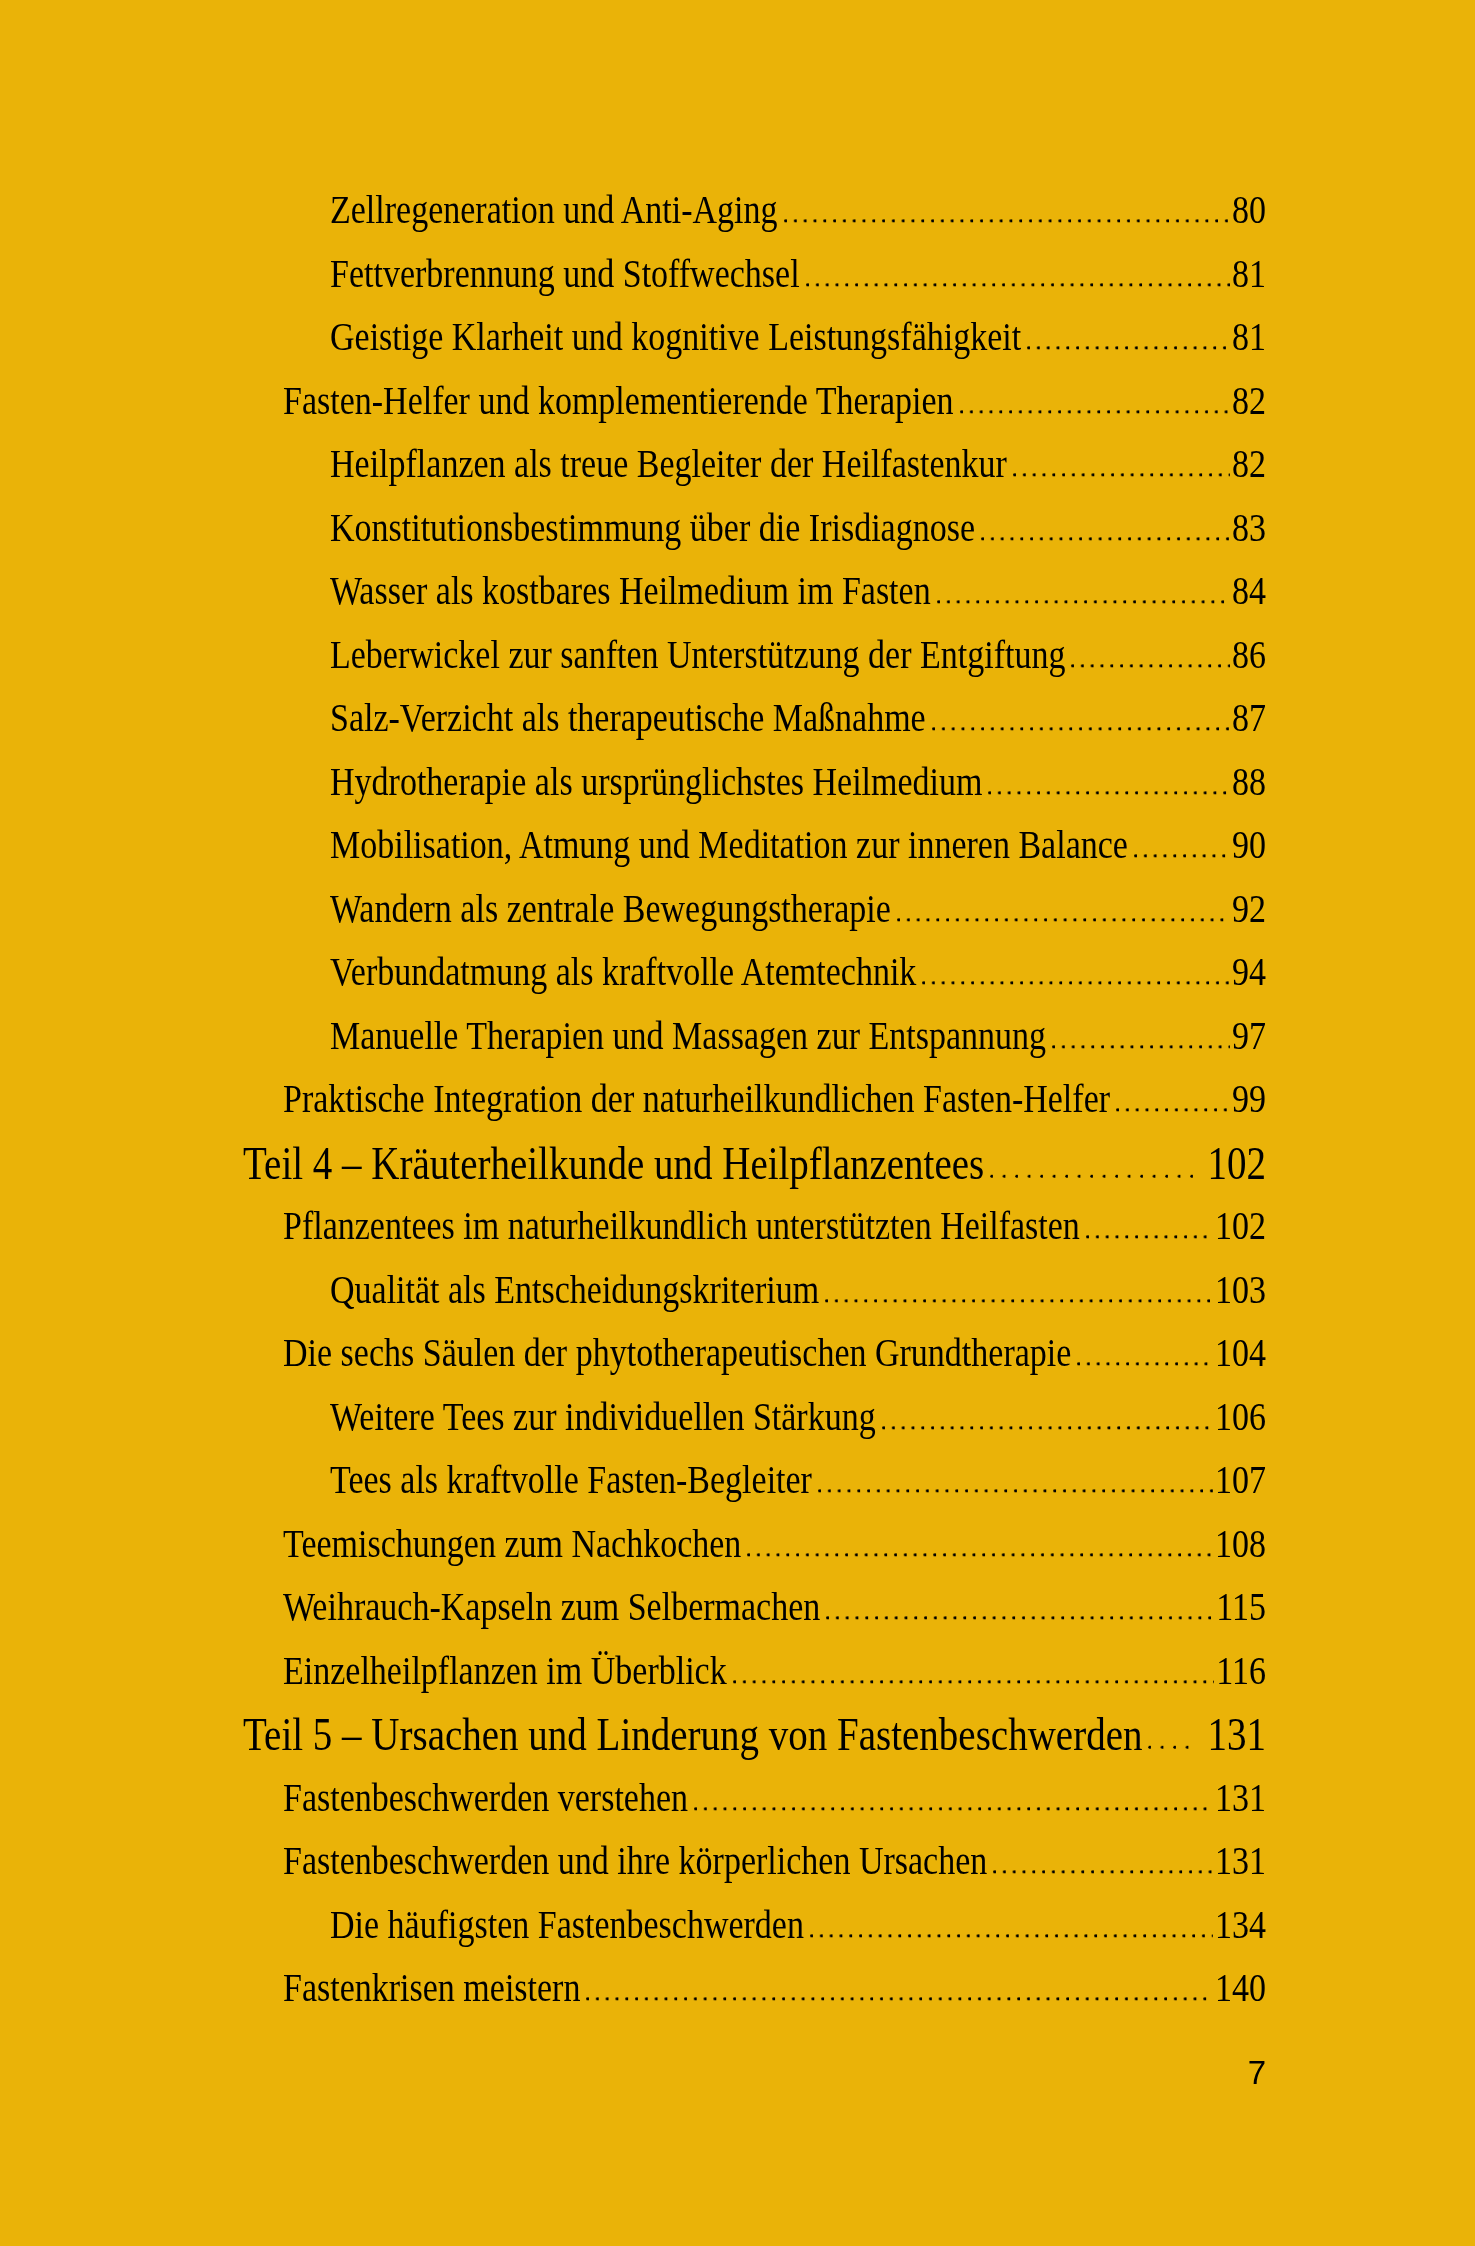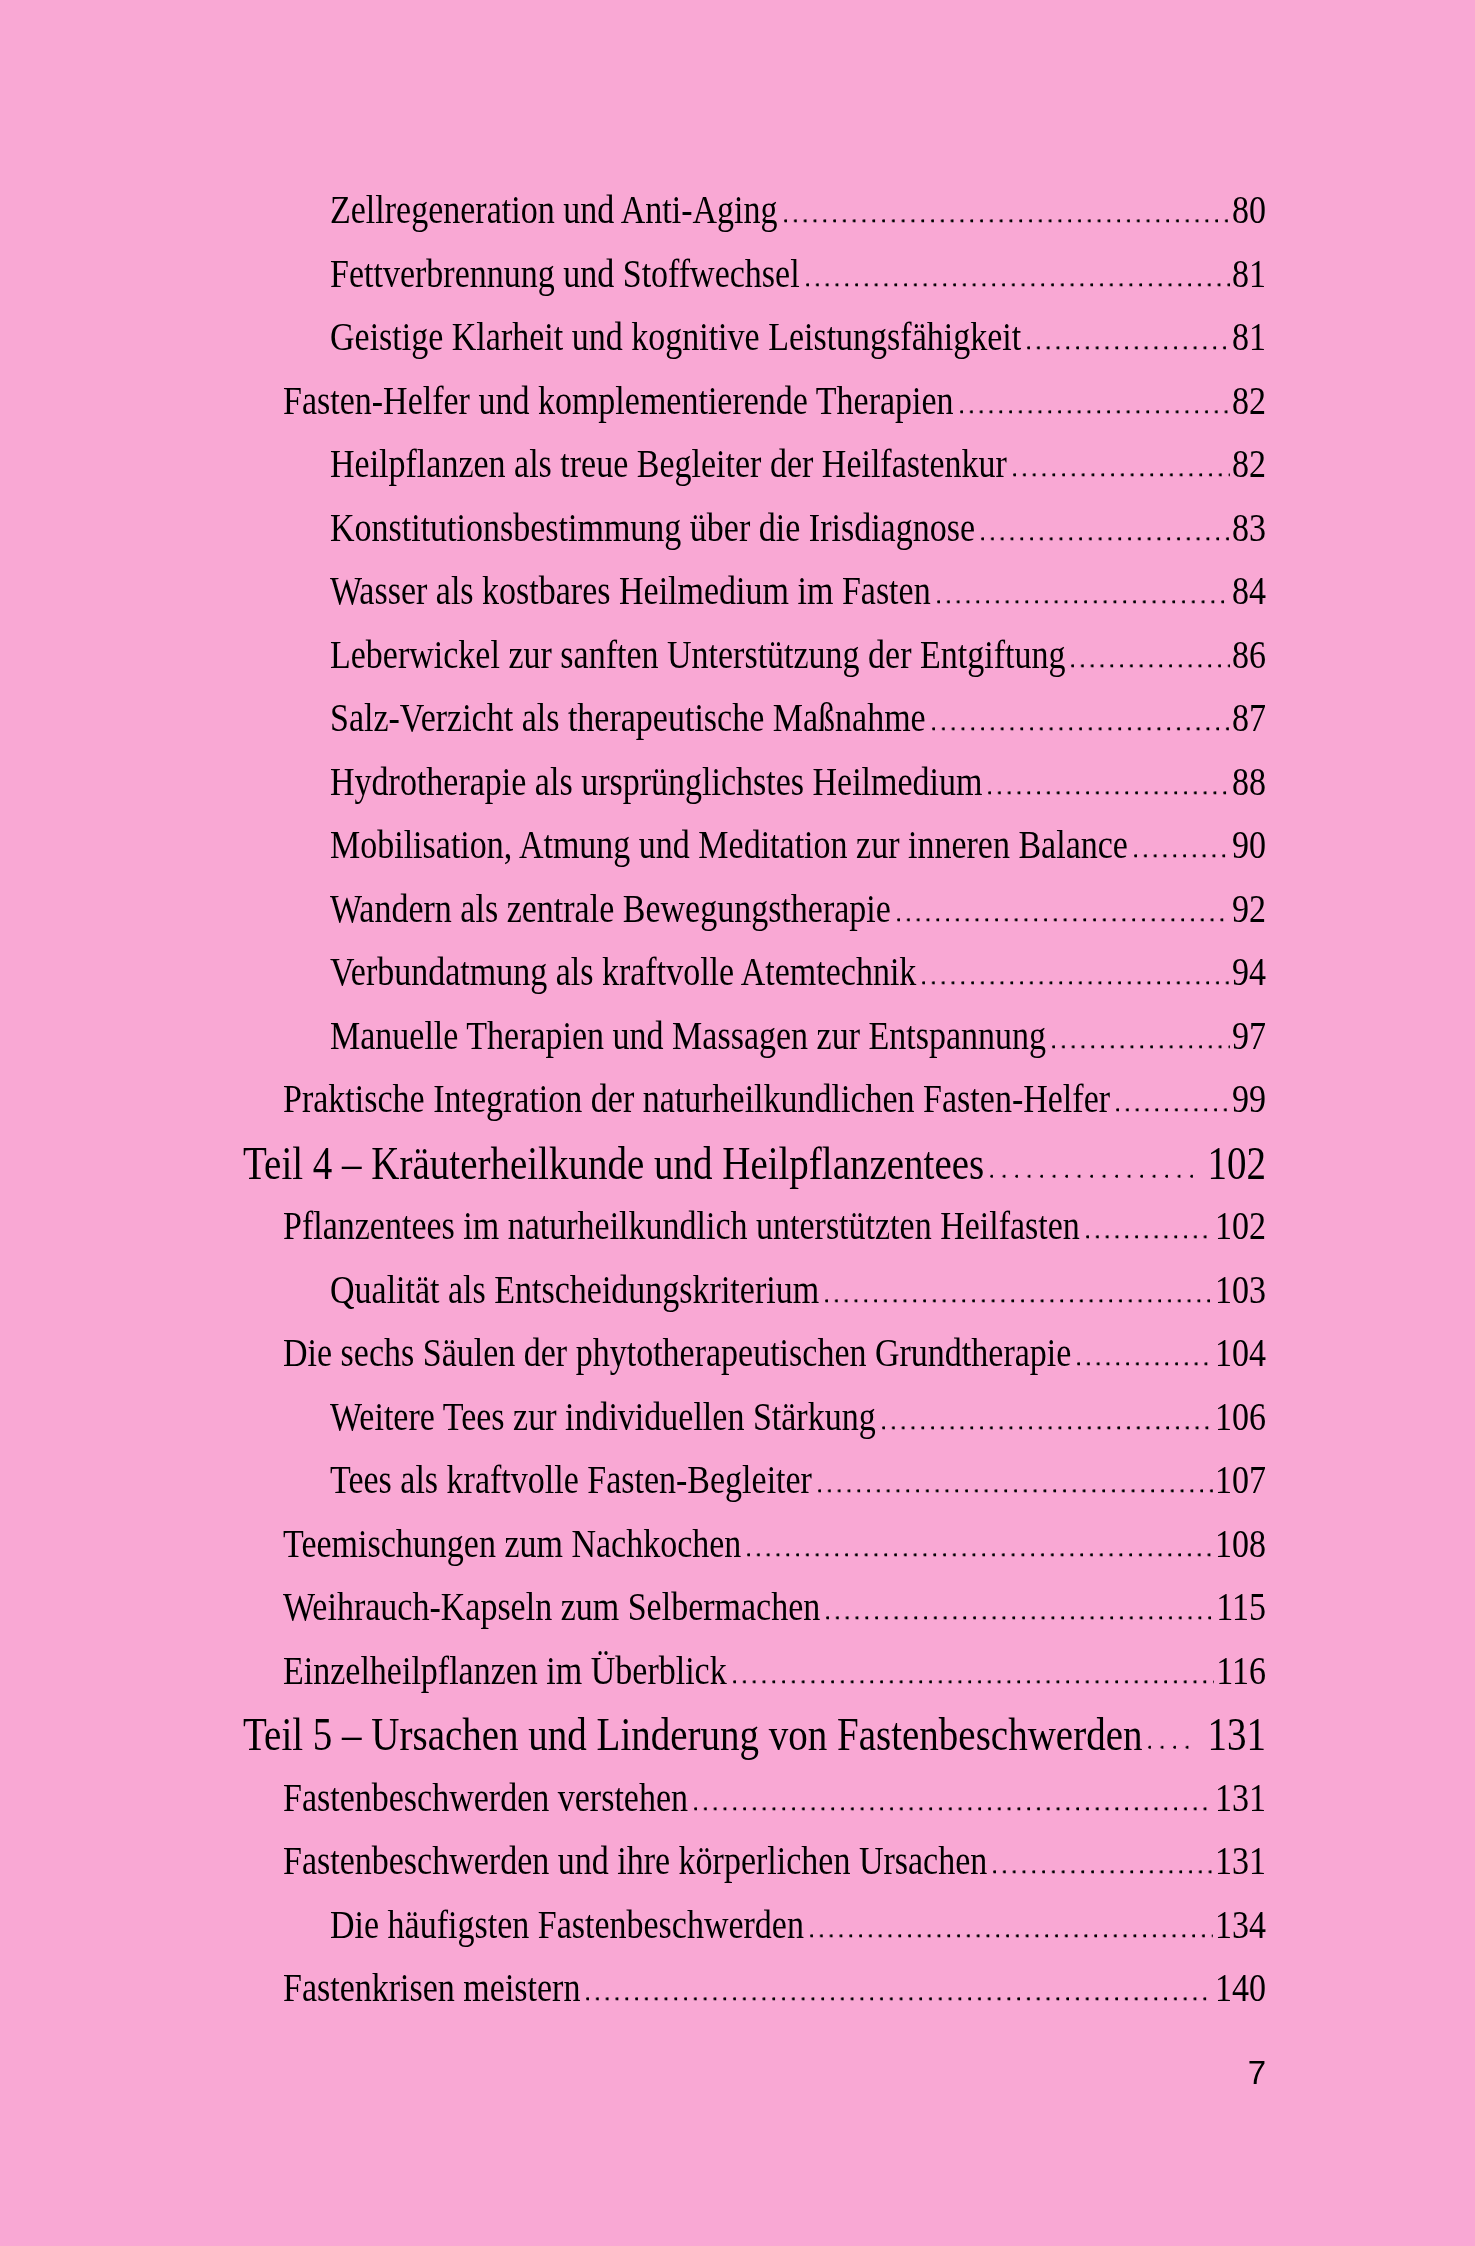--- a/index.html
+++ b/index.html
@@ -11,21 +11,21 @@
     height: 2246px;
     background: #ffffff;
     color: #000000;
     font-family: "Liberation Serif", "DejaVu Serif", serif;
     position: relative;
     overflow: hidden;
   }
   .page {
     position: absolute;
     inset: 0;
-    background: #f9a8d4;
+    background: #eab308;
   }
   .toc {
     position: absolute;
     left: 243px;
     top: 178px;
     width: 1023px;
   }
   .toc-row {
     display: flex;
     align-items: baseline;

